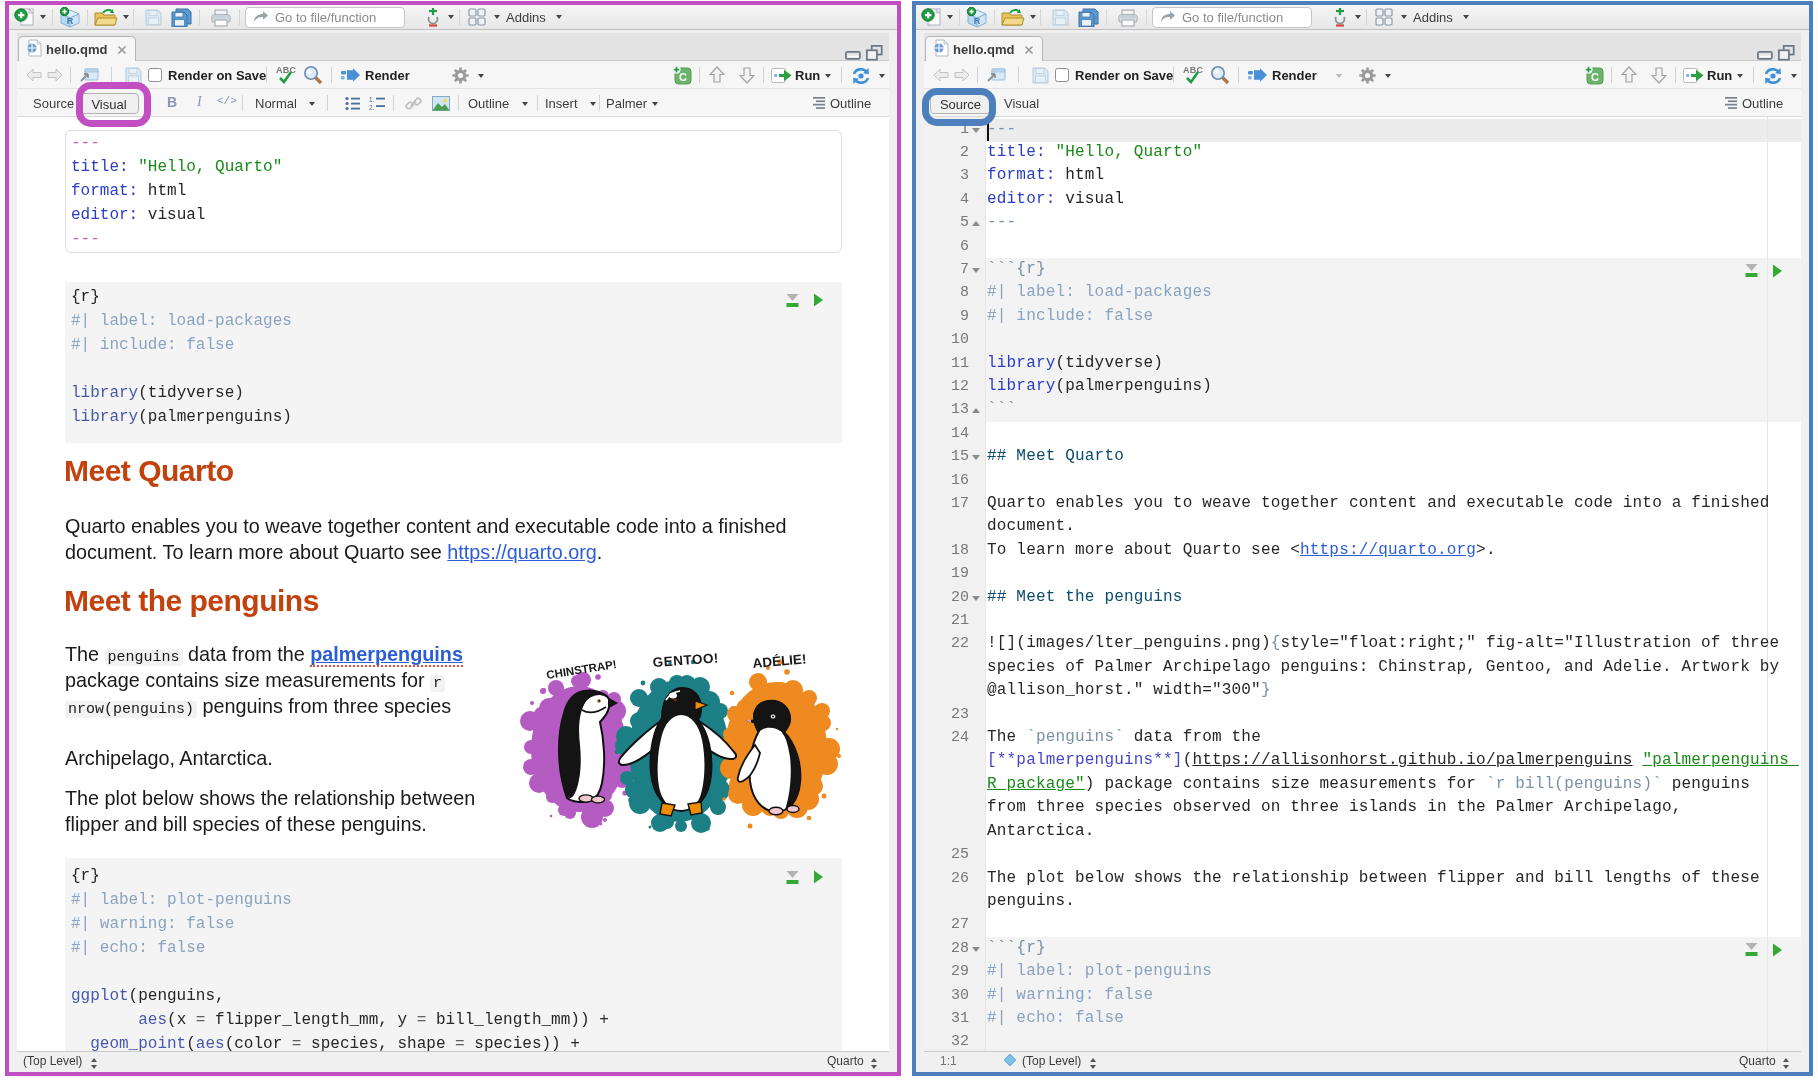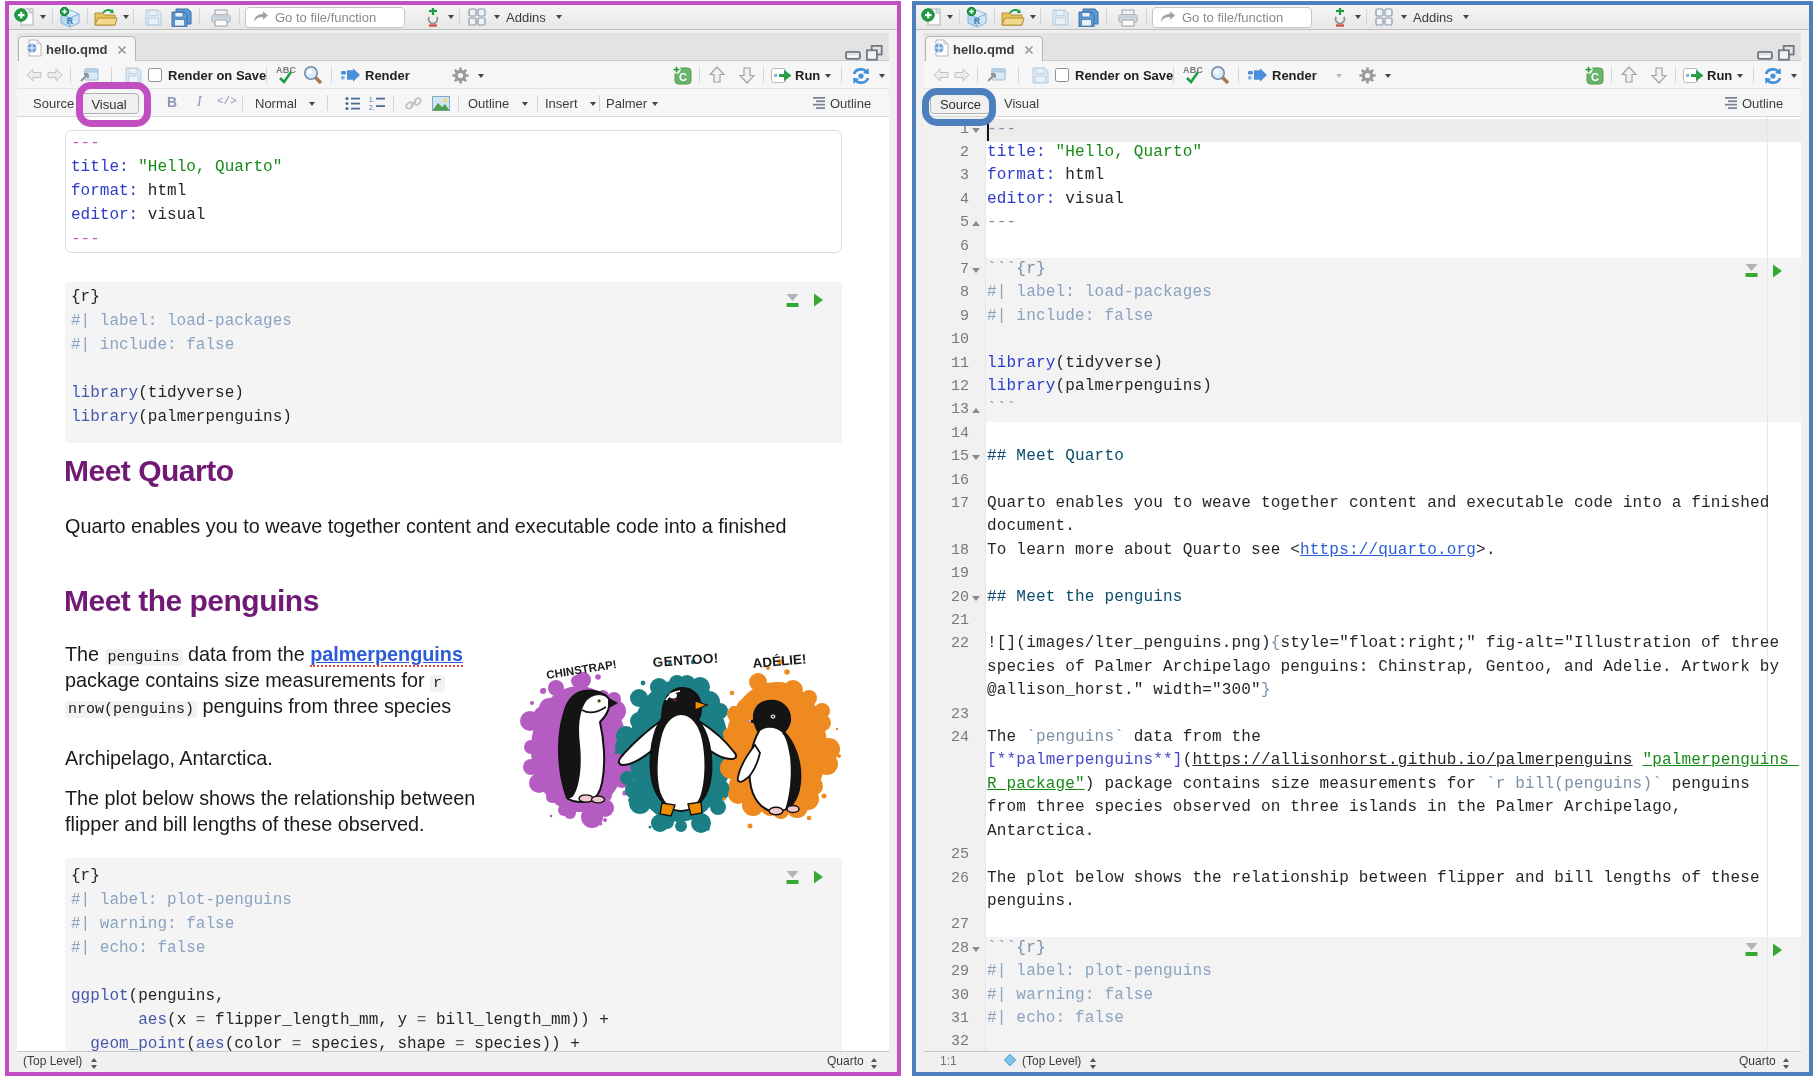--- a/index.html
+++ b/index.html
@@ -27,21 +27,21 @@
 .key{color:#2b3cc8;}
 .str{color:#188a18;}
 .cm{color:#8aa3c0;}
 .kw{color:#2b3cc8;}
 .hd{color:#0c4a6e;}
 .ic{color:#7a90a8;}
 .lk{color:#4646cc;}
 .stru{color:#188a18;text-decoration:underline;}
 .urlu{text-decoration:underline;}
 .body18{font-size:19.8px;line-height:26px;color:#1a1a1a;}
-.h2v{font-weight:bold;font-size:30px;color:#701a75;letter-spacing:-0.5px;}
+.h2v{font-weight:bold;font-size:30px;color:#c2410c;letter-spacing:-0.5px;}
 .code-inl{font-family:"Liberation Mono",monospace;font-size:15px;background:#f2f2f2;border-radius:3px;padding:0px 3px;}
 .alink{color:#2b5dd7;text-decoration:underline;}
 .chunkbox{position:absolute;background:#f4f4f4;border-radius:2px;}
 .yamlbox{position:absolute;background:#fff;border:1px solid #dcdcdc;border-radius:6px;}
 .md2{color:#c55cbe;}.kwv{color:#4758ab;}.op{color:#5e5e5e;}</style></head><body>
 <div class="panel" style="left:5px;top:1px;width:896px;height:1075px;border:4px solid #c14fc1;">
     <div class="mtb" style="left:0px;top:0px;width:888px;height:25px;"></div>
     <svg class="abs" style="left:5px;top:2px;" width="22" height="20" viewBox="0 0 22 20">
       <rect x="7" y="2" width="12" height="16" fill="#fff" stroke="#a9b2ba"></rect>
       <path d="M15,2 L19,6 L15,6 Z" fill="#dfe5ea" stroke="#a9b2ba" stroke-width="0.8"></path>
@@ -288,20 +288,21 @@
 <span class="kwv">library</span>(palmerpenguins)</pre>
     <svg class="abs" style="left:777px;top:288px;" width="13" height="15" viewBox="0 0 13 15">
       <path d="M0.5,1 L12.5,1 L6.5,8 Z" fill="#b3b3b3"></path>
       <rect x="0.5" y="10" width="12" height="4" rx="0.5" fill="#35a935"></rect>
     </svg>
     <svg class="abs" style="left:804px;top:288px;" width="11" height="14" viewBox="0 0 11 14">
       <path d="M1,0.5 L10,7 L1,13.5 Z" fill="#35a935"></path>
     </svg>
     <div class="uitxt h2v" style="left:55px;top:449px;">Meet Quarto</div>
     <div class="uitxt body18" style="left:56px;top:508px;">Quarto enables you to weave together content and executable code into a finished</div>
+    <div class="uitxt body18" style="left:56px;top:534px;">document. To learn more about Quarto see <span class="alink">https://quarto.org</span>.</div>
     <div class="uitxt h2v" style="left:55px;top:579px;">Meet the penguins</div>
     <div class="uitxt body18" style="left:56px;top:636px;">The <span class="code-inl">penguins</span> data from the <span class="alink" style="font-weight:bold;border-bottom:2px dotted #e04a3a;text-align:right;">palmerpenguins</span></div>
     <div class="uitxt body18" style="left:56px;top:662px;">package contains size measurements for <span class="code-inl">r</span></div>
     <div class="uitxt body18" style="left:56px;top:688px;text-align:center;"><span class="code-inl">nrow(penguins)</span> penguins from three species</div>
     <div class="uitxt body18" style="left:56px;top:740px;">Archipelago, Antarctica.</div>
     <svg class="abs" style="left:503px;top:638px;" width="330" height="200" viewBox="0 0 330 200">
       <ellipse cx="67" cy="106" rx="48" ry="63" fill="#b45cc1"></ellipse>
       <circle cx="116" cy="105" r="11" fill="#b45cc1"></circle>
       <circle cx="114" cy="123" r="9" fill="#b45cc1"></circle>
       <circle cx="110" cy="136" r="9" fill="#b45cc1"></circle>
@@ -433,21 +434,21 @@
       <path d="M272,89 C282,100 289,119 288,138 C287,154 281,163 273,167 C278,152 280,132 278,114 C276,102 274,94 270,90 Z" fill="#141414"></path>
       <path d="M247,76 L233,77.5 L247,82 Z" fill="#141414"></path>
       <path d="M239,76.6 L233,77.5 L239,79.5 Z" fill="#e8a0a8"></path>
       <circle cx="261" cy="73.5" r="2.6" fill="#ffffff" stroke="#111" stroke-width="0.9"></circle>
       <circle cx="261" cy="73.5" r="1.1" fill="#111"></circle>
       <path d="M243,102 C235,112 228,124 226,134 C225,138 227,140 231,138 C239,134 245,122 248,110 Z" fill="#ffffff" stroke="#111" stroke-width="1.8"></path>
       <ellipse cx="264" cy="168" rx="7" ry="3.8" fill="#f2c8cf" stroke="#111" stroke-width="1.4"></ellipse>
       <ellipse cx="281" cy="166" rx="6" ry="3.5" fill="#f2c8cf" stroke="#111" stroke-width="1.4"></ellipse>
     </svg>
     <div class="uitxt body18" style="left:56px;top:780px;">The plot below shows the relationship between</div>
-    <div class="uitxt body18" style="left:56px;top:806px;">flipper and bill lengths of these observed.</div>
+    <div class="uitxt body18" style="left:56px;top:806px;">flipper and bill species of these penguins.</div>
     <div class="chunkbox" style="left:56px;top:853px;width:777px;height:193px;"></div>
     <pre class="abs vmono" style="left:62px;top:859px;color:#262626;">{r}
 <span class="cm">#| label: plot-penguins</span>
 <span class="cm">#| warning: false</span>
 <span class="cm">#| echo: false</span>
 
 <span class="kwv">ggplot</span>(penguins,
        <span class="kwv">aes</span>(x <span class="op">=</span> flipper_length_mm, y <span class="op">=</span> bill_length_mm)) +
   <span class="kwv">geom_point</span>(<span class="kwv">aes</span>(color <span class="op">=</span> species, shape <span class="op">=</span> species)) +</pre>
     <svg class="abs" style="left:777px;top:865px;" width="13" height="15" viewBox="0 0 13 15">

